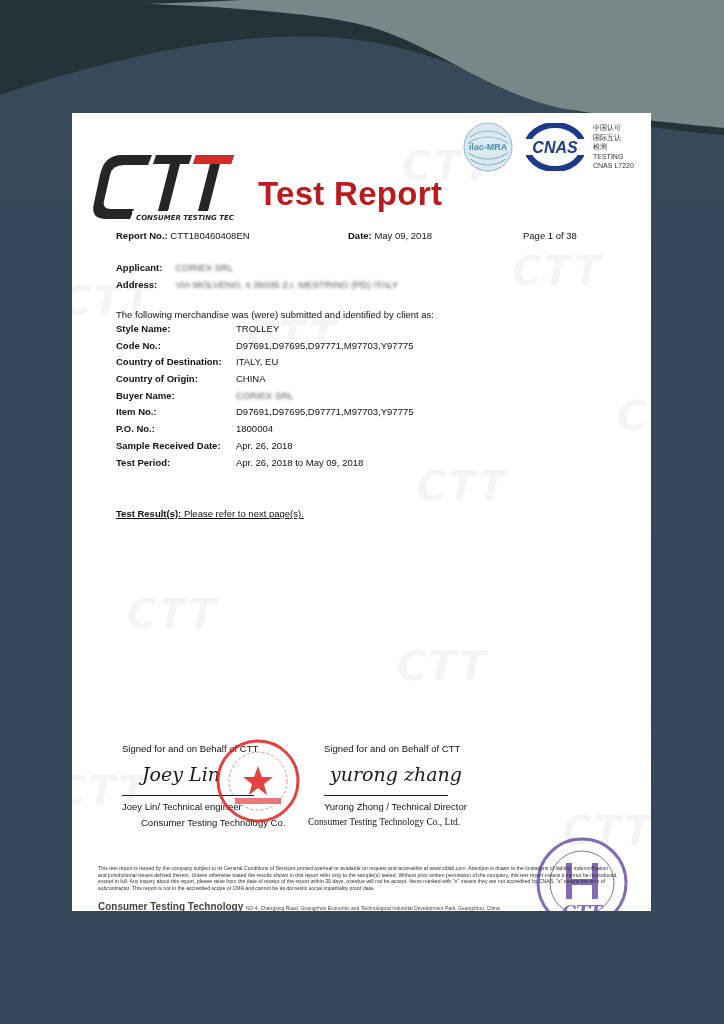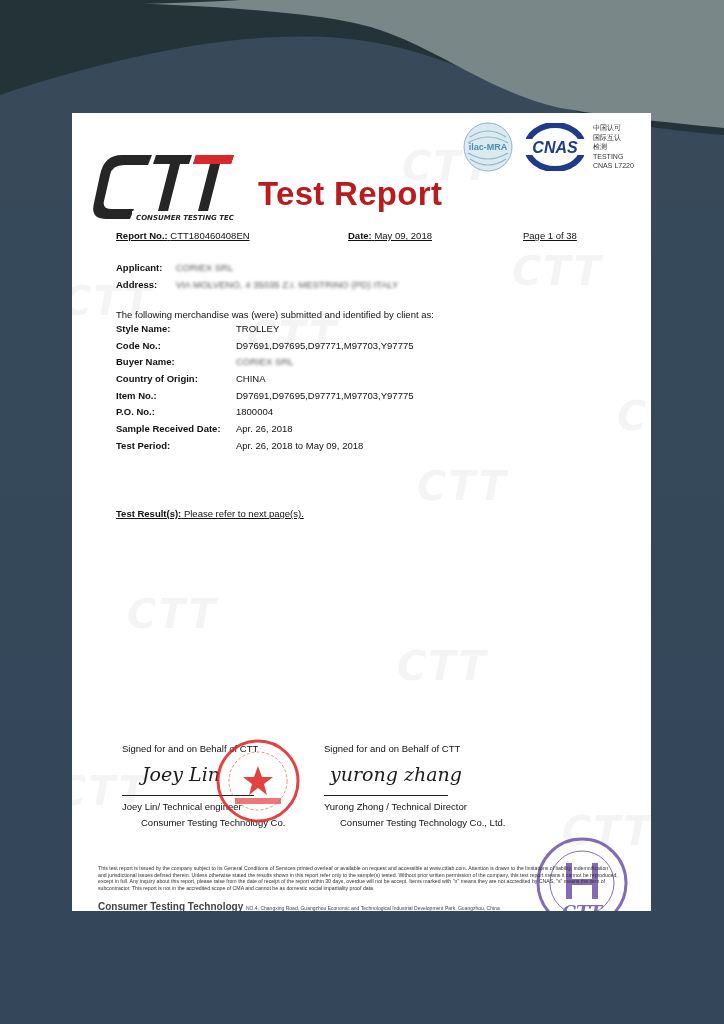--- a/index.html
+++ b/index.html
@@ -22,21 +22,21 @@
     .logo { position: absolute; left: 20px; top: 38px; width: 142px; height: 72px; }
     .title {
       position: absolute; left: 186px; top: 62px; font-size: 33px; font-weight: bold;
       color: #b91c1c; letter-spacing: 0.3px;
     }
     .ilac { position: absolute; left: 390px; top: 8px; width: 52px; height: 52px; }
     .cnas { position: absolute; left: 452px; top: 10px; width: 62px; height: 48px; }
     .cnas-txt {
       position: absolute; left: 521px; top: 10px; font-size: 7px; line-height: 9.5px; color: #333;
     }
-    .meta { position: absolute; top: 117px; font-size: 9.5px; color: #111; text-decoration: underline; }
+    .meta { position: absolute; top: 117px; font-size: 9.5px; color: #111; }
     .meta b { font-weight: bold; }
     
     .row { position: absolute; left: 44px; font-size: 9.5px; color: #111; white-space: nowrap; }
     .row .lbl { display: inline-block; font-weight: bold; }
     .blur { filter: blur(1.4px); color: #555; }
     .intro { position: absolute; left: 44px; top: 196px; font-size: 9.5px; color: #111; }
     .tbl { position: absolute; left: 44px; top: 210px; font-size: 9.5px; color: #111; }
     .tbl .tr { height: 16.7px; display: flex; }
     .tbl .k { width: 120px; font-weight: bold; }
     .tbl .v { }
@@ -134,26 +134,30 @@
   <div class="tbl">
     <div class="tr">
         <span class="k">Style Name:</span>
         <span class="v">TROLLEY</span>
       </div>
     <div class="tr">
         <span class="k">Code No.:</span>
         <span class="v">D97691,D97695,D97771,M97703,Y97775</span>
       </div>
     <div class="tr">
+        <span class="k">Country of Destination:</span>
+        <span class="v">ITALY, EU</span>
+      </div>
+    <div class="tr">
+        <span class="k">Country of Origin:</span>
+        <span class="v">CHINA</span>
+      </div>
+    <div class="tr">
         <span class="k">Buyer Name:</span>
         <span class="v blur">CORIEX SRL</span>
-      </div>
-    <div class="tr">
-        <span class="k">Country of Origin:</span>
-        <span class="v">CHINA</span>
       </div>
     <div class="tr">
         <span class="k">Item No.:</span>
         <span class="v">D97691,D97695,D97771,M97703,Y97775</span>
       </div>
     <div class="tr">
         <span class="k">P.O. No.:</span>
         <span class="v">1800004</span>
       </div>
     <div class="tr">
@@ -181,21 +185,21 @@
     <circle cx="43" cy="43" r="40" fill="none" stroke="#e02020" stroke-width="3"></circle>
     <circle cx="43" cy="43" r="29" fill="none" stroke="#e02020" stroke-width="0.6" stroke-dasharray="3 2"></circle>
     <polygon points="43,28 47,39 58,39 49,46 52,57 43,50 34,57 37,46 28,39 39,39" fill="#e02020"></polygon>
     <rect x="20" y="60" width="46" height="6" fill="#e02020" opacity="0.7"></rect>
   </svg>
 
   <div class="sig" style="left:252px;top:630px;">Signed for and on Behalf of CTT</div>
   <div class="script" style="left:258px;top:650px;">yurong zhang</div>
   <div class="sig" style="left:252px;top:682px;width:124px;height:1px;background:#222;"></div>
   <div class="sig" style="left:252px;top:688px;">Yurong Zhong / Technical Director</div>
-  <div class="sig" style="left:268px;top:704px;">Consumer Testing Technology Co., Ltd.</div>
+  <div class="sig" style="left:236px;top:704px;font-family:Liberation Serif, serif;">Consumer Testing Technology Co., Ltd.</div>
 
 
   <svg class="stamp-purple" viewBox="0 0 96 96" style="opacity:0.75;">
     <circle cx="48" cy="48" r="44" fill="none" stroke="#5a3c9a" stroke-width="3"></circle>
     <circle cx="48" cy="48" r="32" fill="none" stroke="#5a3c9a" stroke-width="1"></circle>
     <rect x="32" y="28" width="6" height="36" fill="#5a3c9a"></rect>
     <rect x="58" y="28" width="6" height="36" fill="#5a3c9a"></rect>
     <rect x="32" y="44" width="32" height="6" fill="#5a3c9a"></rect>
     <text x="48" y="84" text-anchor="middle" font-family="DejaVu Serif, serif" font-size="18" font-style="italic" font-weight="bold" fill="#5a3c9a">CTT</text>
   </svg>

